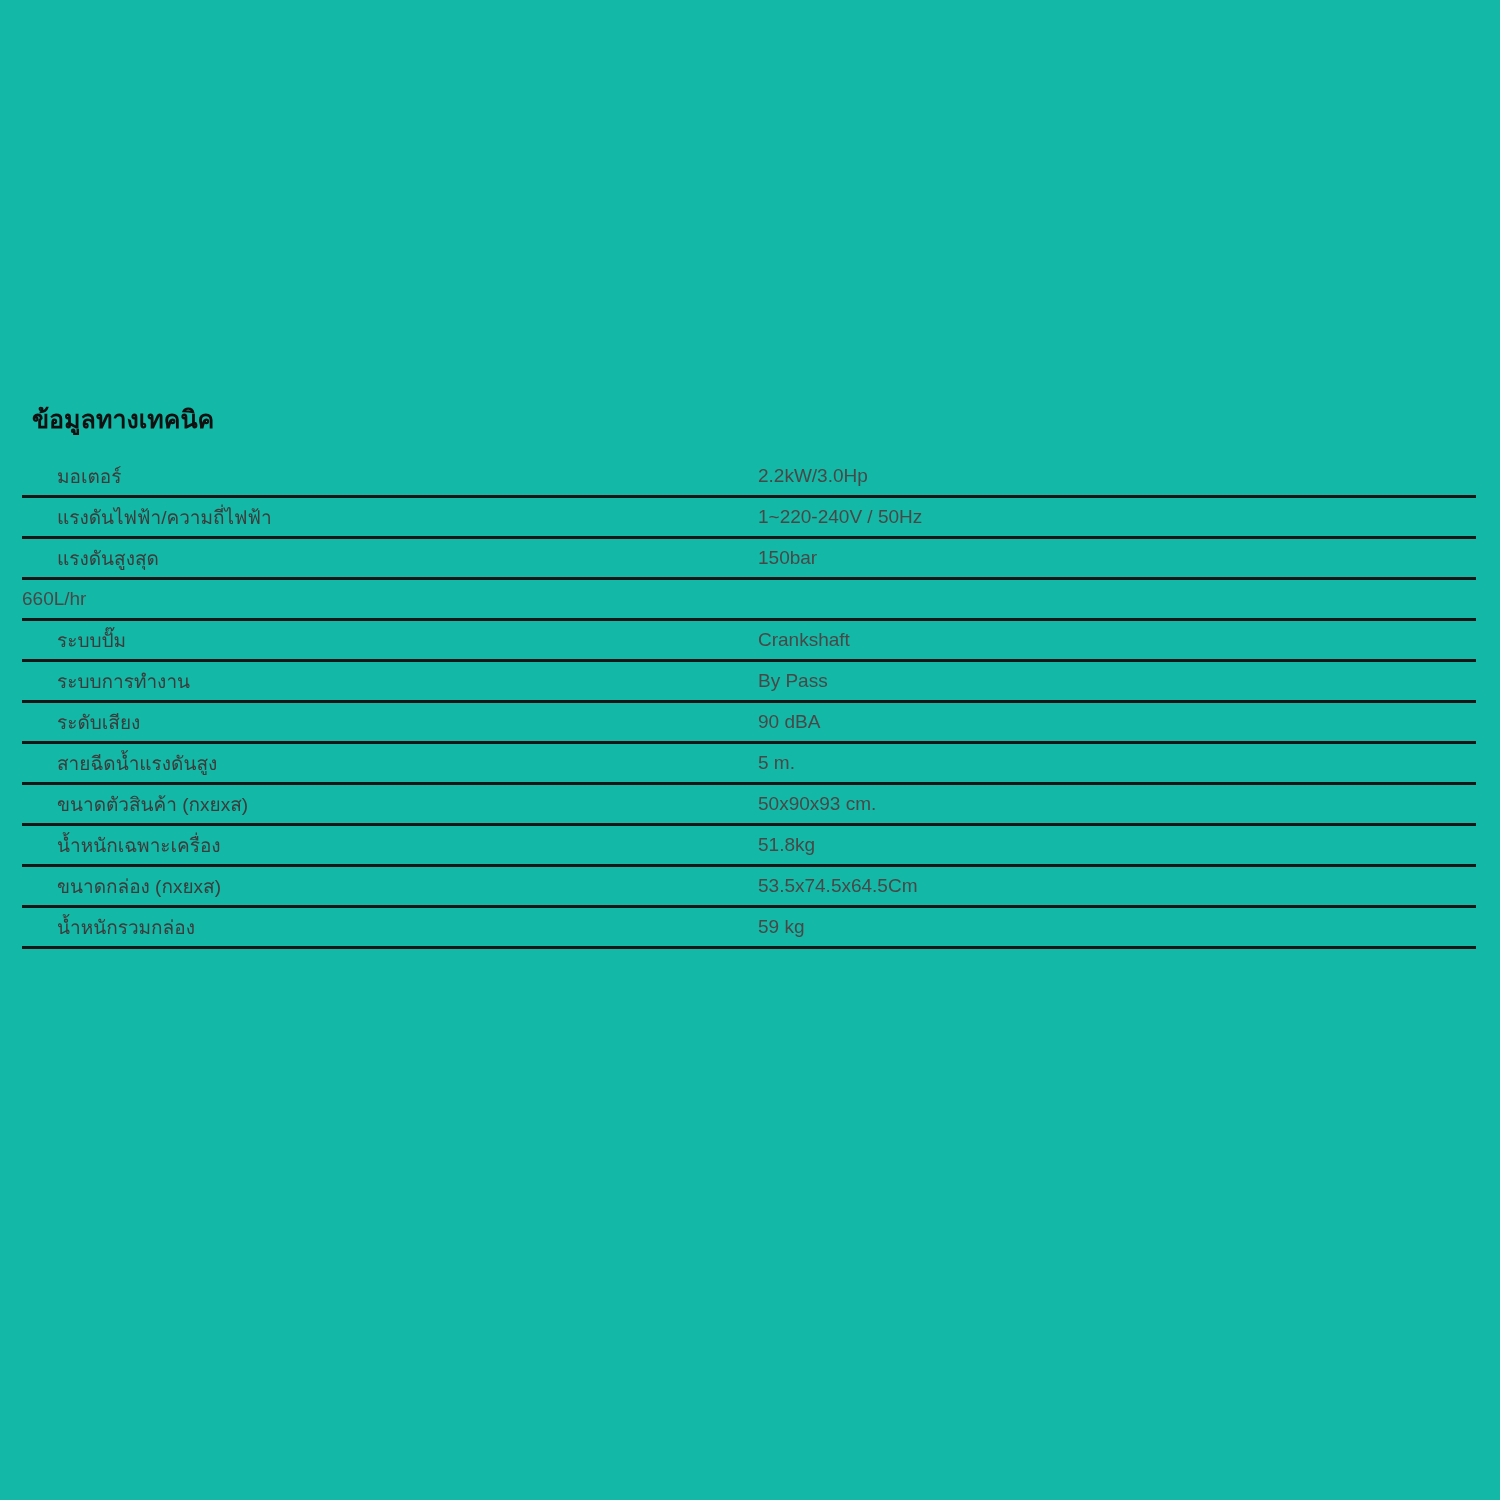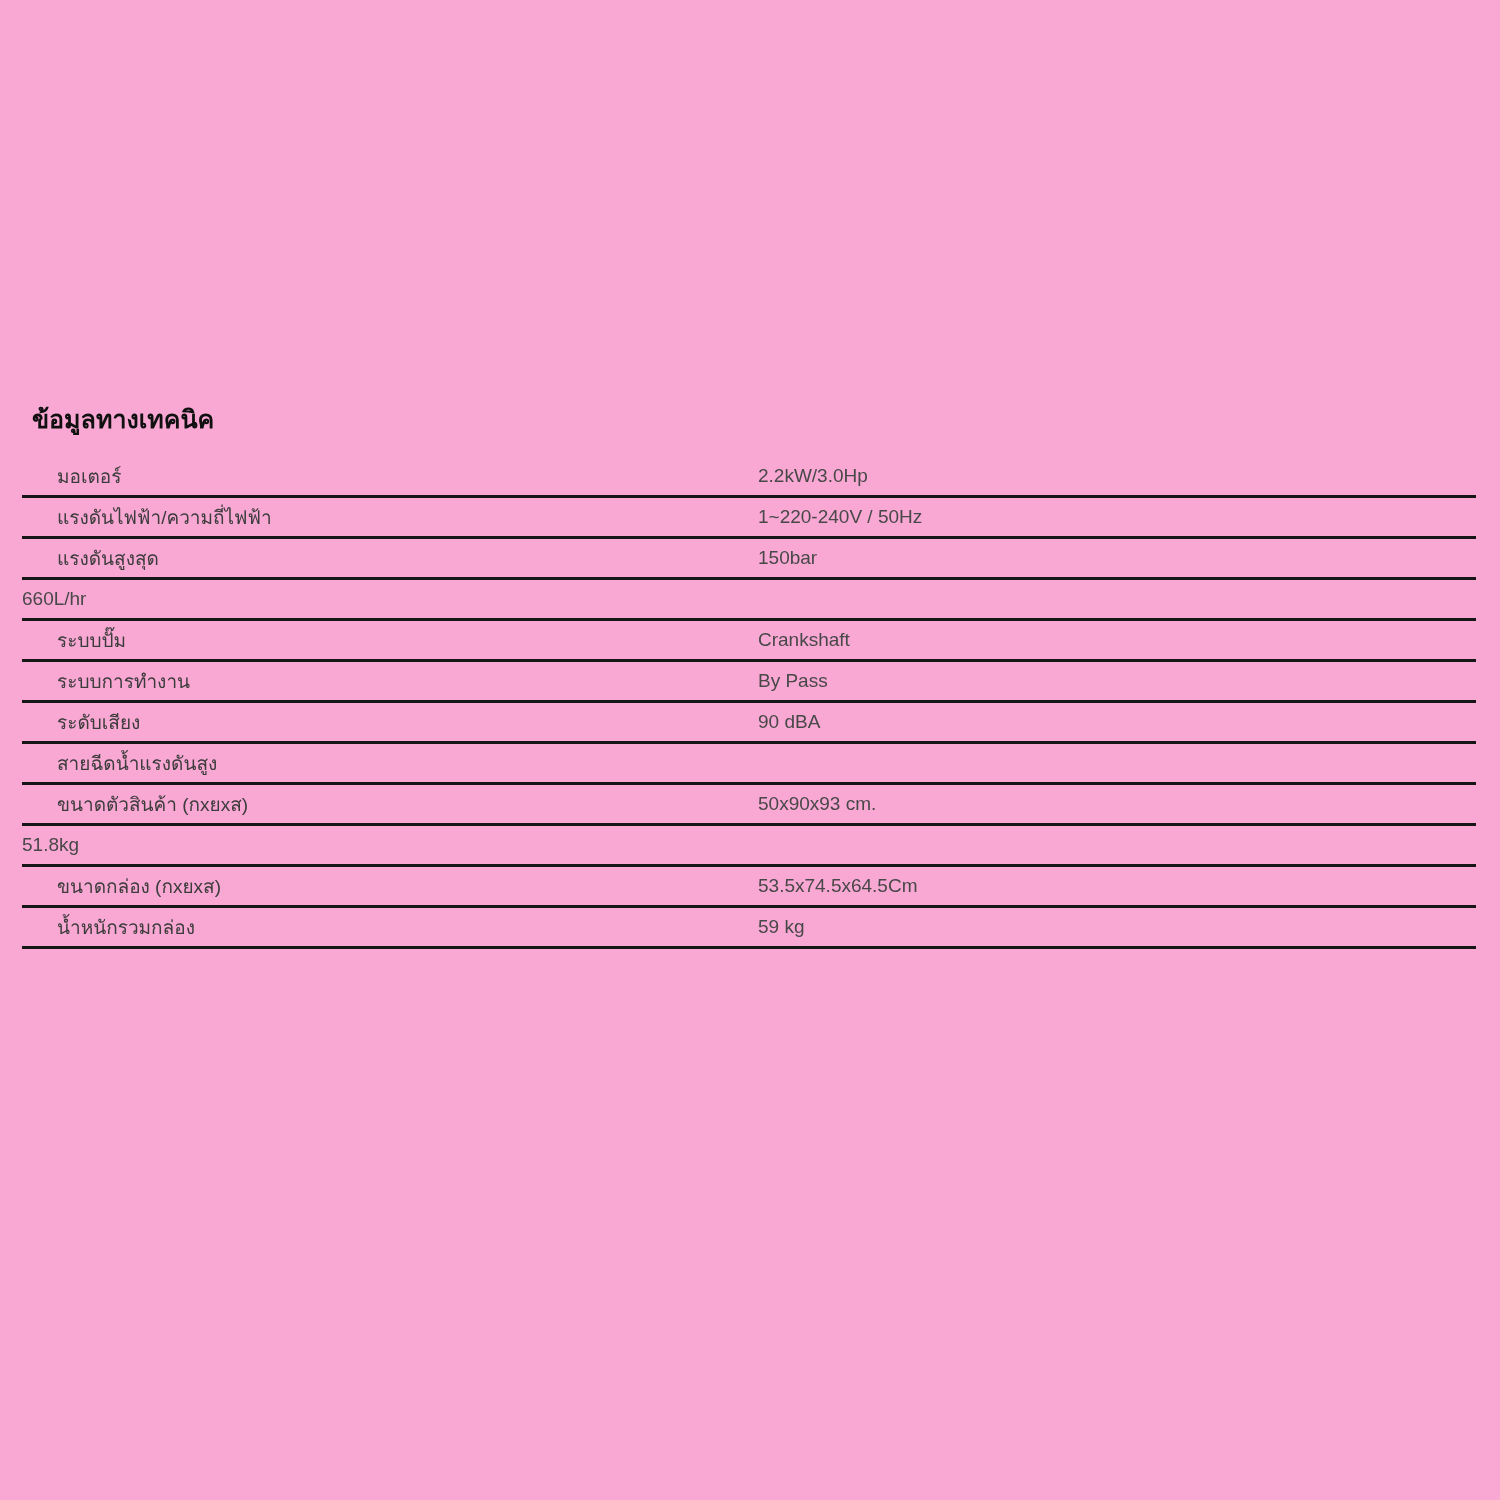--- a/index.html
+++ b/index.html
@@ -6,21 +6,21 @@
   html, body {
     margin: 0;
     padding: 0;
     background: #ffffff;
     font-family: "Liberation Sans", sans-serif;
   }
   .page {
     position: relative;
     width: 1500px;
     height: 1500px;
-    background: #f9a8d4;
+    background: #14b8a6;
     overflow: hidden;
   }
   .title {
     position: absolute;
     left: 32px;
     top: 401px;
     margin: 0;
     font-size: 25px;
     line-height: 36px;
     font-weight: bold;
@@ -83,26 +83,28 @@
       <div class="spec-row">
         <div class="spec-label">ระบบการทำงาน</div>
         <div class="spec-value">By Pass</div>
       </div>
       <div class="spec-row">
         <div class="spec-label">ระดับเสียง</div>
         <div class="spec-value">90 dBA</div>
       </div>
       <div class="spec-row">
         <div class="spec-label">สายฉีดน้ำแรงดันสูง</div>
+        <div class="spec-value">5 m.</div>
       </div>
       <div class="spec-row">
         <div class="spec-label">ขนาดตัวสินค้า (กxยxส)</div>
         <div class="spec-value">50x90x93 cm.</div>
       </div>
       <div class="spec-row">
+        <div class="spec-label">น้ำหนักเฉพาะเครื่อง</div>
         <div class="spec-value">51.8kg</div>
       </div>
       <div class="spec-row">
         <div class="spec-label">ขนาดกล่อง (กxยxส)</div>
         <div class="spec-value">53.5x74.5x64.5Cm</div>
       </div>
       <div class="spec-row">
         <div class="spec-label">น้ำหนักรวมกล่อง</div>
         <div class="spec-value">59 kg</div>
       </div>

